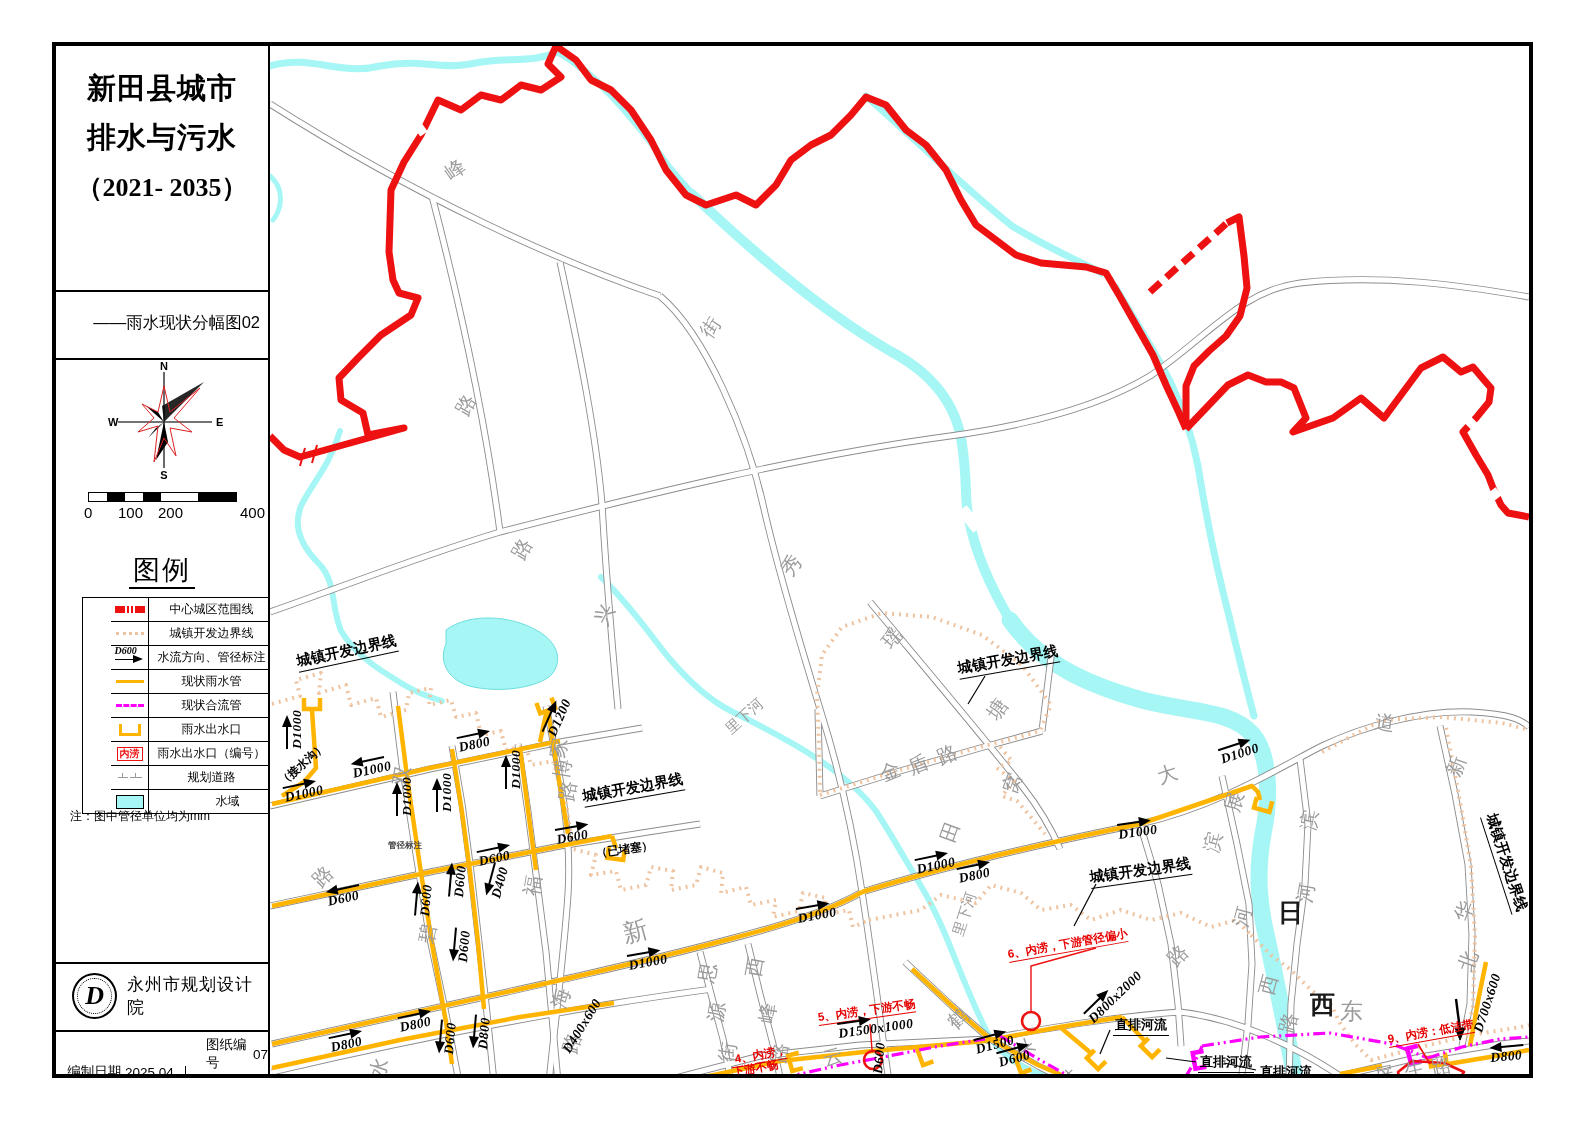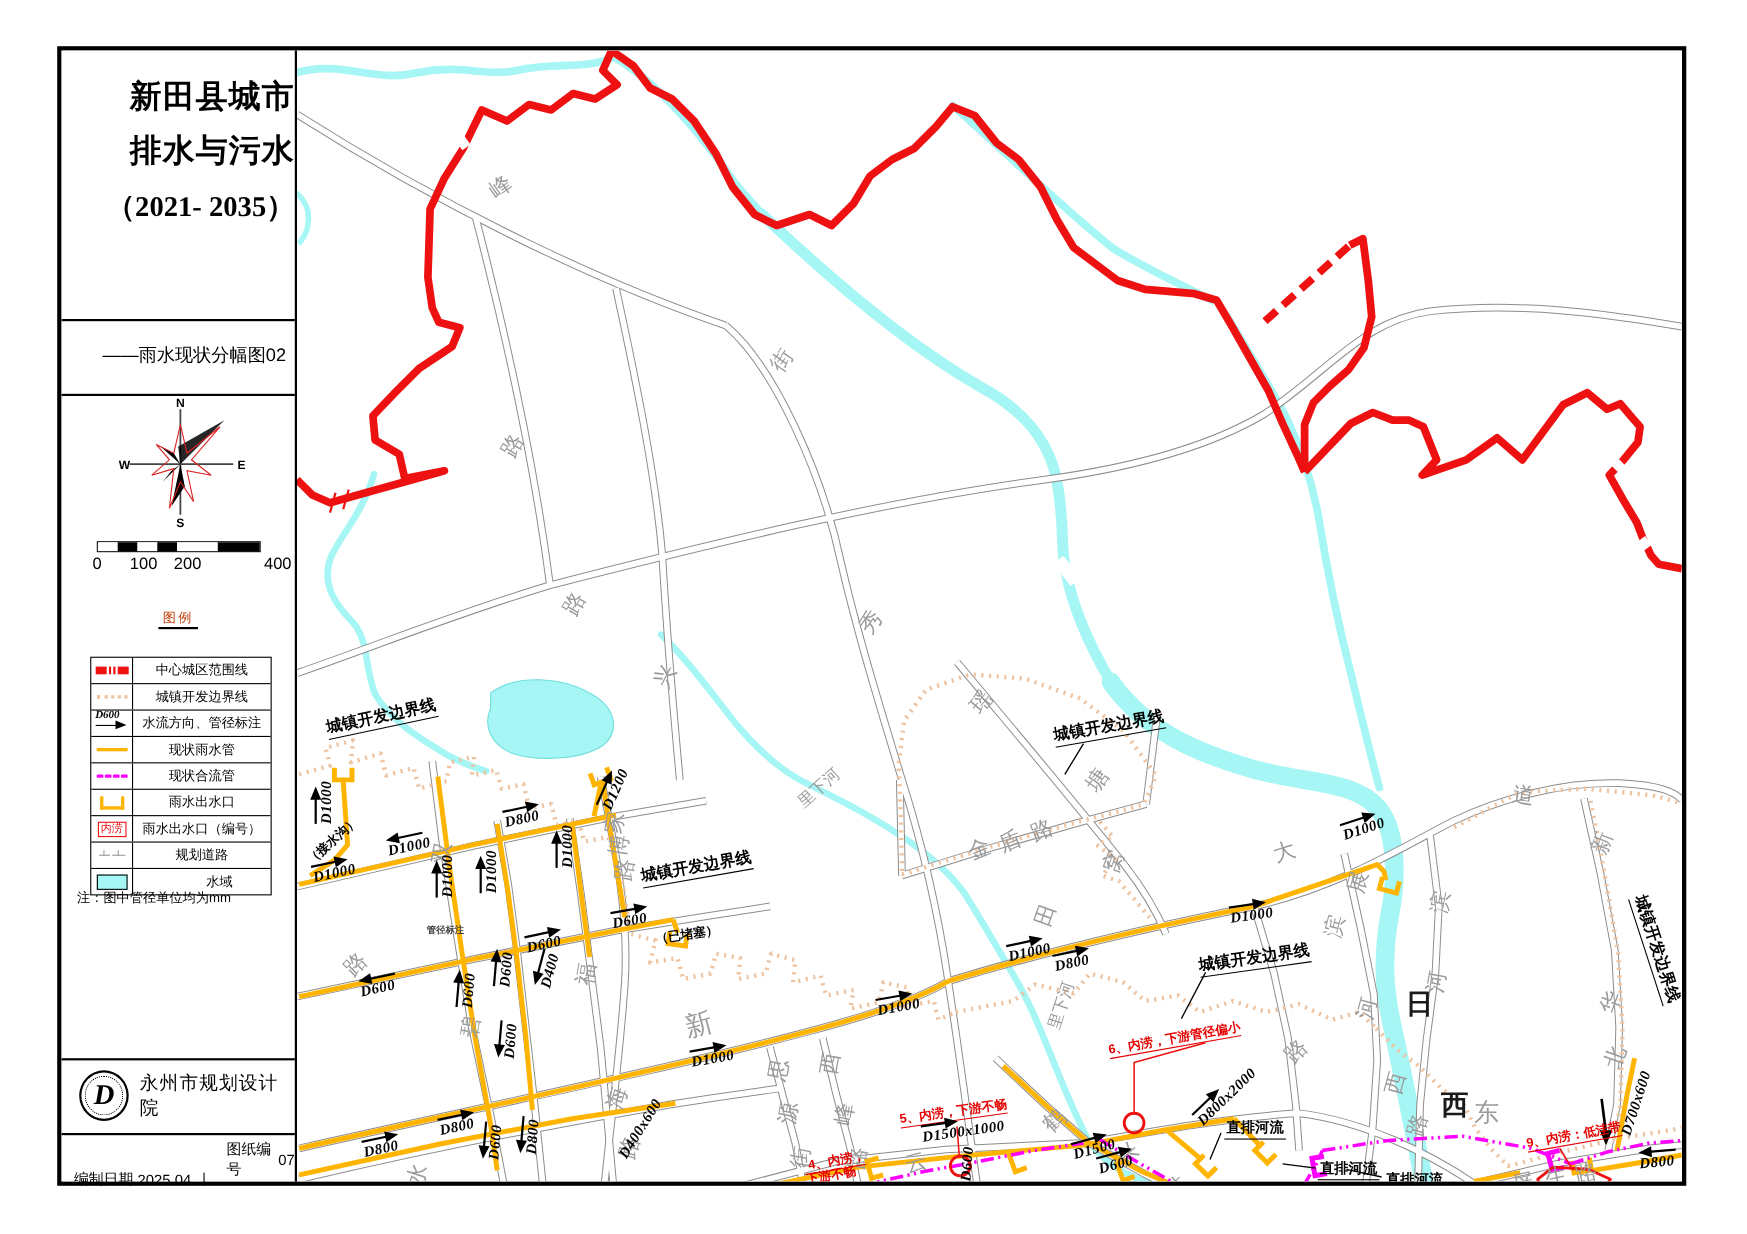--- a/index.html
+++ b/index.html
@@ -2,32 +2,32 @@
 <html><head>
 <meta charset="utf-8">
 <style>
   html,body{margin:0;padding:0;background:#fff;width:1588px;height:1122px;position:relative;
     font-family:"Liberation Sans",sans-serif;-webkit-font-smoothing:antialiased;}
   .sheet{position:absolute;left:52px;top:42px;width:1481px;height:1036px;border:4px solid #000;box-sizing:border-box;background:#fff;}
   
   .panel{position:absolute;left:0;top:0;width:212px;height:100%;background:#fff;}
   .panel-divider{position:absolute;left:212px;top:0;width:2px;height:100%;background:#000;}
   .hline{position:absolute;left:0;width:212px;height:1.5px;background:#000;}
-  .title-block{position:absolute;left:0;top:18px;width:212px;text-align:right;font-weight:700;color:#000;}
+  .title-block{position:absolute;left:0;top:18px;width:212px;text-align:center;font-weight:700;color:#000;}
   .title-line{font-size:29px;line-height:49px;letter-spacing:1px;font-family:"Liberation Sans",sans-serif;}
   .title-years{font-size:26px;line-height:52px;font-family:"Liberation Serif",serif;font-weight:700;}
   .subtitle{position:absolute;left:0;top:266px;width:204px;text-align:right;font-size:16.5px;color:#000;}
   .compass{position:absolute;left:48px;top:314px;}
   .scalebar{position:absolute;left:32px;top:446px;width:149px;height:10px;border:1.5px solid #000;box-sizing:border-box;display:flex;}
   .scalebar div{height:100%;}
   .scale-labels{position:absolute;left:24px;top:458px;width:222px;font-size:15px;color:#000;}
   .scale-labels span{position:absolute;top:0;}
   .legend-title{position:absolute;left:0;top:506px;width:212px;text-align:center;}
-  .legend-title span{font-size:12px;color:#c2410c;border-bottom:2px solid #000;padding:0 4px 2px 4px;letter-spacing:2px;}
-  .legend-table{position:absolute;left:26px;top:551px;width:163px;border:1.2px solid #000;}
+  .legend-title span{font-size:27px;color:#000000;border-bottom:2px solid #000;padding:0 4px 2px 4px;letter-spacing:2px;}
+  .legend-table{position:absolute;left:26px;top:551px;width:163px;border:1.2px solid #000;padding-left:28px;}
   .legend-row{display:flex;height:23px;border-bottom:1px solid #000;align-items:center;}
   .legend-row:last-child{border-bottom:none;gap:32px;}
   .legend-sym{width:37px;height:100%;border-right:1px solid #000;display:flex;align-items:center;justify-content:center;position:relative;}
   .legend-lab{flex:1;text-align:center;font-size:12px;color:#000;white-space:nowrap;}
   .legend-note{position:absolute;left:14px;top:762px;font-size:12px;color:#000;}
   .footer-logo-row{position:absolute;left:0;top:916px;width:212px;height:68px;display:flex;align-items:center;}
   .logo{width:42px;height:42px;border:2.5px solid #000;border-radius:50%;margin-left:16px;display:flex;align-items:center;justify-content:center;
         font-family:"Liberation Serif",serif;font-weight:700;font-style:italic;font-size:26px;color:#000;position:relative;}
   .logo:after{content:"";position:absolute;inset:3px;border:1px dotted #000;border-radius:50%;}
   .org{margin-left:10px;font-size:17px;color:#000;letter-spacing:1px;}
@@ -59,21 +59,21 @@
   .sym-red-dash{display:flex;align-items:center;gap:2px;}
   .sym-red-dash i{background:#ee1111;height:7px;display:block;}
   .sym-tan{width:28px;height:0;border-top:3px dotted #eec3a0;}
   .sym-flow{position:relative;width:30px;height:14px;}
   .sym-flow .d{position:absolute;left:0;top:-6px;font-family:"Liberation Serif",serif;font-style:italic;font-weight:700;font-size:10px;color:#000;}
   .sym-flow .ln{position:absolute;left:0;top:8px;width:20px;height:1.5px;background:#000;}
   .sym-flow .hd{position:absolute;left:18px;top:4px;border-left:10px solid #000;border-top:4.5px solid transparent;border-bottom:4.5px solid transparent;}
   .sym-rain{width:28px;height:3.5px;background:#ffb400;}
   .sym-comb{width:28px;height:0;border-top:3px dashed #ff00ff;}
   .sym-out{width:16px;height:9px;border:3.5px solid #ffb400;border-top:none;}
-  .sym-flood{border:1.6px solid #ee1111;color:#ee1111;font-size:10px;font-weight:400;padding:0 2px;line-height:12px;}
+  .sym-flood{border:1.6px solid #ee1111;color:#ee1111;font-size:10px;font-weight:700;padding:0 2px;line-height:12px;}
   .sym-road{position:relative;width:26px;height:10px;}
   .sym-road i{position:absolute;background:#999;}
   .sym-water{width:26px;height:12px;background:#a5f6f4;border:1px solid #000;}
 </style>
 </head>
 <body>
 
 <div class="sheet">
 
   <div class="panel">

